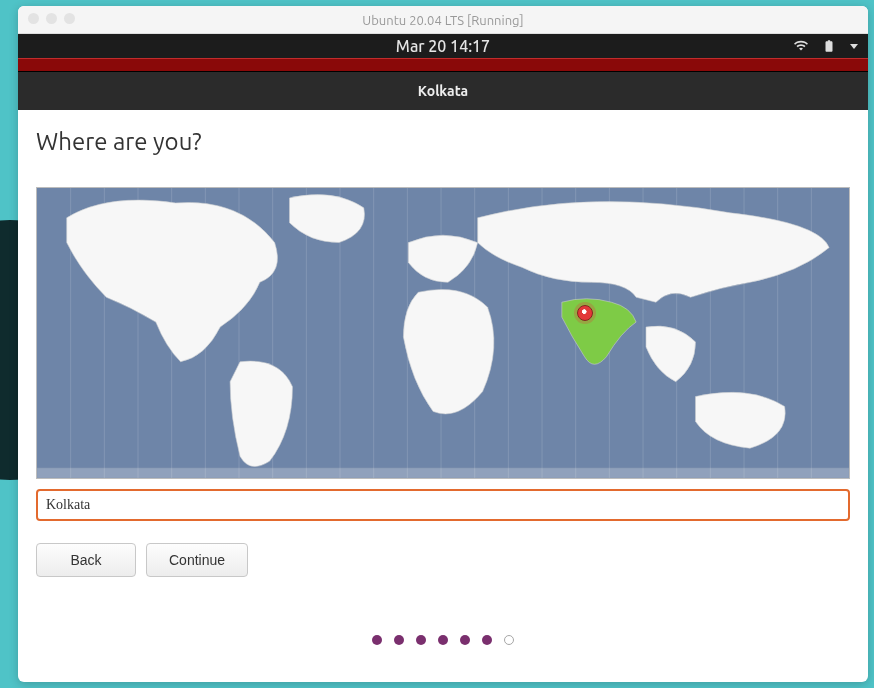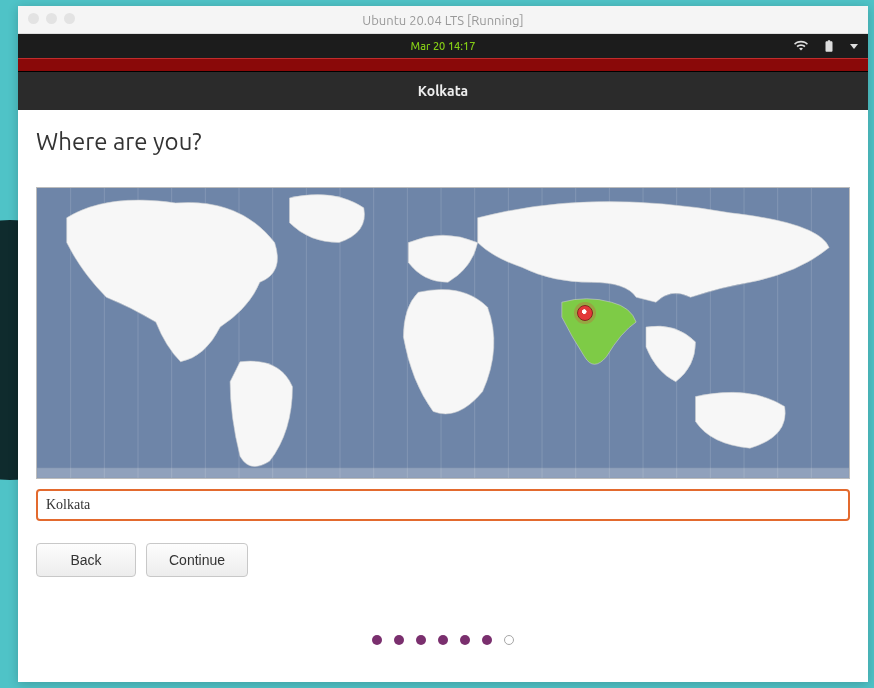--- a/index.html
+++ b/index.html
@@ -9,21 +9,21 @@
       font-family: Ubuntu, "Segoe UI", sans-serif;
       background: #4fc3c7;
       position: relative;
       overflow: hidden;
     }
     
     .vm-window {
       position: absolute;
       top: 6px; left: 18px; right: 6px; bottom: 6px;
       background: #fff;
-      border-radius: 0;
+      border-radius: 6px;
       overflow: hidden;
       box-shadow: 0 2px 10px rgba(0,0,0,.2);
     }
     .vm-title {
       height: 28px;
       background: #f5f5f5;
       display: flex;
       align-items: center;
       justify-content: center;
       position: relative;
@@ -37,22 +37,22 @@
       width: 11px; height: 11px; border-radius: 50%;
       background: #e3e3e3;
       display: inline-block;
     }
     .vm-title-text { color: #999; font-size: 13px; }
 
     
     .ubuntu-topbar {
       height: 24px;
       background: #1c1c1c;
-      color: #84cc16;
-      font-size: 11px;
+      color: #e5e5e5;
+      font-size: 16px;
       display: flex;
       align-items: center;
       justify-content: center;
       position: relative;
     }
     .ubuntu-topbar .tray {
       position: absolute; right: 10px;
       display: flex; gap: 14px; align-items: center;
     }
     .ubuntu-topbar .tray svg { width: 14px; height: 14px; fill: #ddd; }

